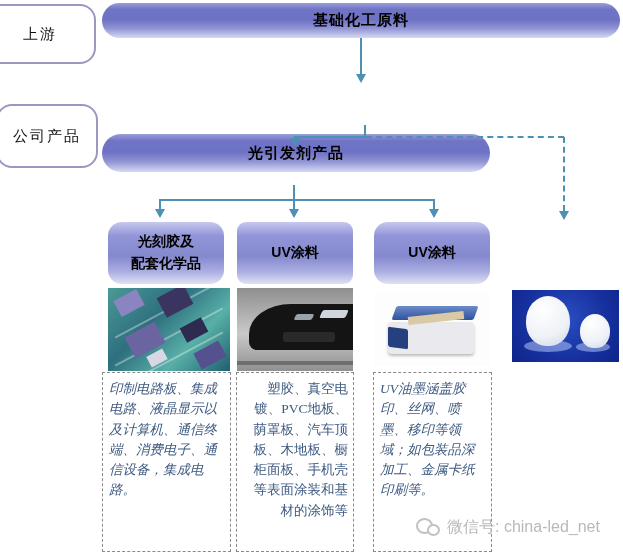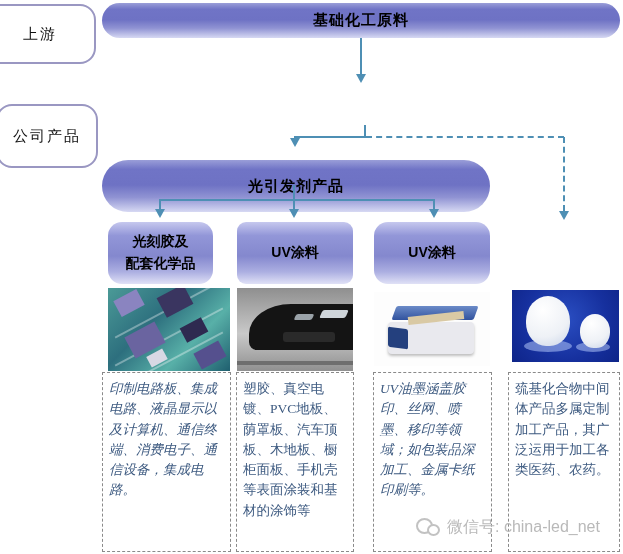--- a/index.html
+++ b/index.html
@@ -55,21 +55,21 @@
   <div class="side-label" style="left:-16px;top:4px;width:108px;height:56px;">
     <span>上游</span>
   </div>
   <div class="side-label" style="left:-4px;top:104px;width:98px;height:60px;">
     <span>公司产品</span>
   </div>
 
   <div class="pill" style="left:102px;top:3px;width:518px;height:35px;">
     <span>基础化工原料</span>
   </div>
-  <div class="pill" style="left:102px;top:160px;width:388px;height:52px;">
+  <div class="pill" style="left:102px;top:134px;width:388px;height:38px;">
     <span>光引发剂产品</span>
   </div>
 
   <div class="vline" style="left:360px;top:38px;width:2px;height:37px;"></div>
   <div class="ahead" style="left:356px;top:74px;"></div>
 
   <div class="vline" style="left:364px;top:125px;width:2px;height:13px;"></div>
   <div class="hline" style="left:294px;top:136px;width:72px;height:2px;"></div>
   <div class="ahead" style="left:290px;top:138px;"></div>
 
@@ -79,21 +79,21 @@
 
   <div class="vline" style="left:293px;top:185px;width:2px;height:15px;"></div>
   <div class="hline" style="left:159px;top:199px;width:276px;height:2px;"></div>
   <div class="vline" style="left:159px;top:201px;width:2px;height:8px;"></div>
   <div class="ahead" style="left:155px;top:209px;"></div>
   <div class="vline" style="left:293px;top:201px;width:2px;height:8px;"></div>
   <div class="ahead" style="left:289px;top:209px;"></div>
   <div class="vline" style="left:433px;top:201px;width:2px;height:8px;"></div>
   <div class="ahead" style="left:429px;top:209px;"></div>
 
-  <div class="cat" style="left:108px;top:222px;width:105px;height:62px;">
+  <div class="cat" style="left:108px;top:222px;width:116px;height:62px;">
     <span>光刻胶及
 配套化学品</span>
   </div>
   <div class="cat" style="left:237px;top:222px;width:116px;height:62px;border-radius:9px;">
     <span>UV涂料</span>
   </div>
   <div class="cat" style="left:374px;top:222px;width:116px;height:62px;">
     <span>UV涂料</span>
   </div>
 
@@ -142,28 +142,25 @@
          border-radius:50%;"></div>
     <div style="position:absolute;left:14px;top:6px;width:44px;height:50px;border-radius:50% 50% 46% 46%;
          background:radial-gradient(circle at 38% 28%,#ffffff 0%,#eef1f6 60%,#c9d4e8 100%);"></div>
     <div style="position:absolute;left:68px;top:24px;width:30px;height:34px;border-radius:50% 50% 46% 46%;
          background:radial-gradient(circle at 38% 28%,#ffffff 0%,#eef1f6 60%,#c9d4e8 100%);"></div>
   </div>
 
   <div class="desc" style="left:102px;top:372px;width:129px;height:180px;font-style:italic;">
     <span>印制电路板、集成电路、液晶显示以及计算机、通信终端、消费电子、通信设备，集成电路。</span>
   </div>
-  <div class="desc" style="left:236px;top:372px;width:118px;height:180px;">
+  <div class="desc" style="left:236px;top:372px;width:118px;height:180px;text-align:right;">
     <span>塑胶、真空电镀、PVC地板、荫罩板、汽车顶板、木地板、橱柜面板、手机壳等表面涂装和基材的涂饰等</span>
   </div>
   <div class="desc" style="left:373px;top:372px;width:119px;height:180px;font-style:italic;">
     <span>UV油墨涵盖胶印、丝网、喷墨、移印等领域；如包装品深加工、金属卡纸印刷等。</span>
-  </div>
-  <div class="desc" style="left:508px;top:372px;width:112px;height:180px;">
-    <span>巯基化合物中间体产品多属定制加工产品，其广泛运用于加工各类医药、农药。</span>
   </div>
 
   <div class="watermark">
     <span class="wx">
       <span class="b1"></span>
       <span class="b2"></span>
     </span>
     <span>微信号: china-led_net</span>
   </div>
 

